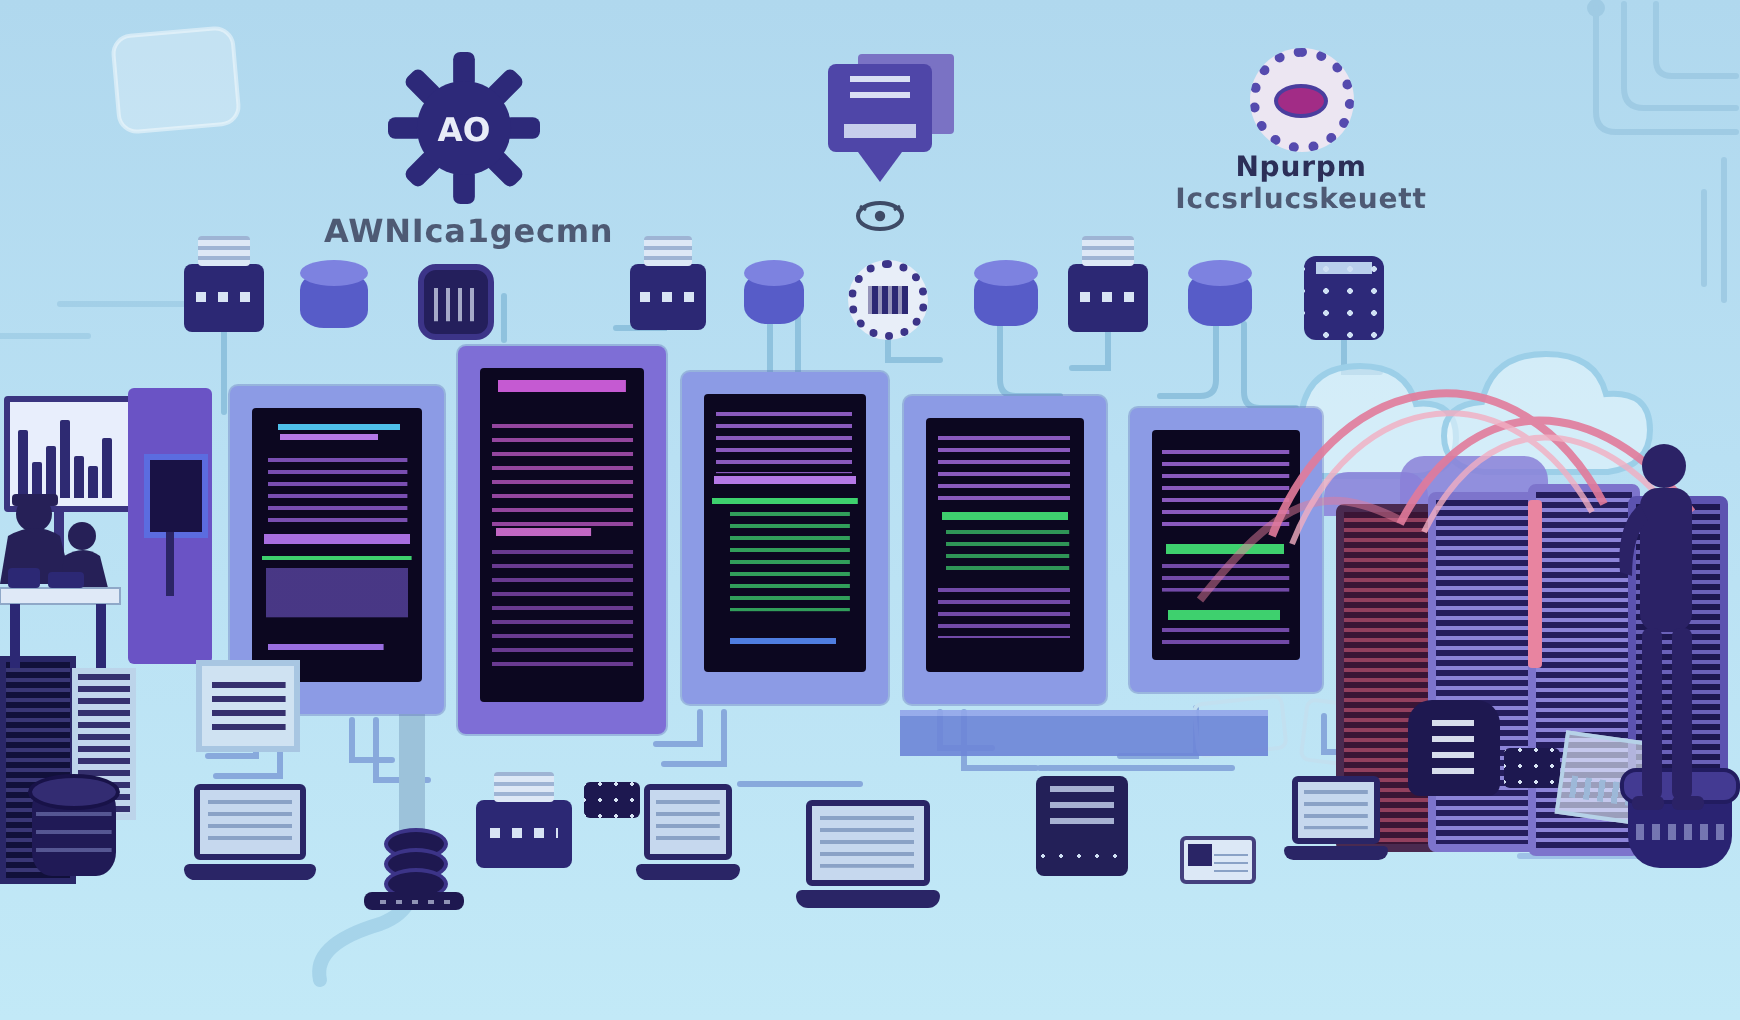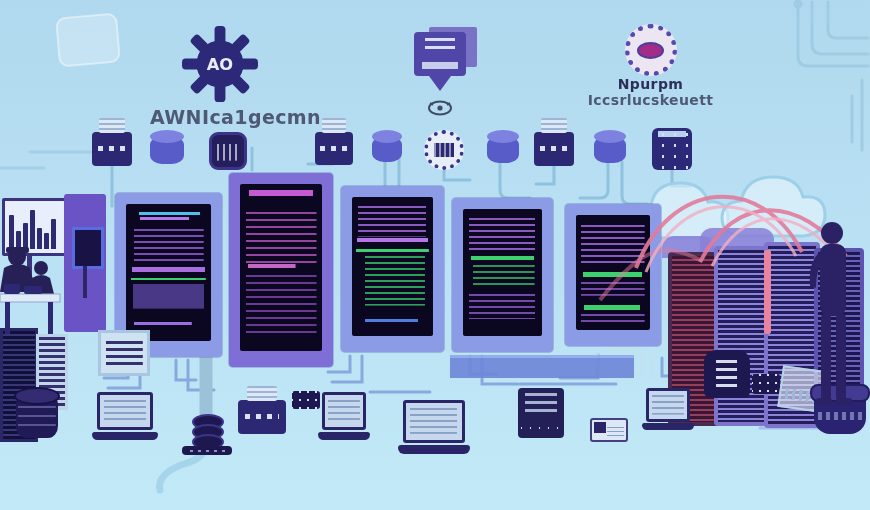--- a/index.html
+++ b/index.html
@@ -4,21 +4,21 @@
 <style>
   html,body{margin:0;padding:0;background:#9cc6e0;font-family:"DejaVu Sans",sans-serif;}
   #scene{position:relative;width:870px;height:510px;overflow:hidden;
          background:linear-gradient(180deg,#b0d8ee 0%,#b9e0f3 45%,#c2e9f7 100%);}
   .abs{position:absolute;}
   svg.layer{position:absolute;left:0;top:0;z-index:0;}
   svg.over{position:absolute;z-index:4;}
 
   
   .badge-group{position:absolute;text-align:center;z-index:2;}
-  .caption{font-size:19px;color:#4e5a74;letter-spacing:.4px;font-weight:600;}
+  .caption{font-size:16px;color:#4e5a74;letter-spacing:.4px;font-weight:600;}
   .cap-row{display:flex;align-items:center;justify-content:center;gap:6px;}
   .pixtext{font-size:12px;font-weight:800;color:#5a4ab2;letter-spacing:1.5px;
            text-shadow:1px 0 0 #5a4ab2;margin:4px 0 8px;}
   .bold-word{font-weight:800;color:#2c2f58;margin-top:32px;}
   .moni{position:relative;width:52px;height:44px;margin:6px auto 0;background:#4f46a8;border-radius:4px;
         box-shadow:13px -7px 0 -2px #7a72c4;
         background-image:repeating-linear-gradient(180deg,rgba(232,240,252,.9) 0 3px,rgba(0,0,0,0) 3px 8px),
                          linear-gradient(rgba(220,230,248,.85),rgba(220,230,248,.85));
         background-size:58% 34%,70% 7px;background-position:50% 22%,50% 82%;background-repeat:no-repeat;}
   .moni::after{content:"";position:absolute;left:50%;top:100%;transform:translateX(-50%);
@@ -221,21 +221,21 @@
     <g stroke="#9ccfe8" stroke-width="3" fill="rgba(235,247,253,.55)">
       <path d="M652 238 q-18 -2 -18 -17 q0 -15 17 -16 q4 -22 29 -22 q23 0 28 19 q20 -2 20 17 q0 17 -19 19 z"></path>
       <path d="M742 236 q-20 -2 -20 -18 q0 -16 19 -17 q5 -24 32 -24 q25 0 30 20 q22 -2 22 18 q0 18 -21 21 z"></path>
     </g>
     <g stroke="#c2e0f0" stroke-width="2" fill="none">
       <rect x="598" y="350" width="44" height="26" rx="4" transform="rotate(-6 620 363)"></rect>
       <rect x="652" y="352" width="40" height="30" rx="4" transform="rotate(7 672 367)"></rect>
     </g>
   </svg>
 
-  <div class="badge-group" style="left:150px;top:26px;width:140px">
+  <div class="badge-group" style="left:162px;top:26px;width:140px">
     <svg width="76" height="76" viewBox="0 0 84 84">
       <g fill="#2d2979">
         <rect x="36" y="0" width="12" height="20" rx="4"></rect>
         <rect x="36" y="0" width="12" height="20" rx="4" transform="rotate(45 42 42)"></rect>
         <rect x="36" y="0" width="12" height="20" rx="4" transform="rotate(90 42 42)"></rect>
         <rect x="36" y="0" width="12" height="20" rx="4" transform="rotate(135 42 42)"></rect>
         <rect x="36" y="0" width="12" height="20" rx="4" transform="rotate(180 42 42)"></rect>
         <rect x="36" y="0" width="12" height="20" rx="4" transform="rotate(225 42 42)"></rect>
         <rect x="36" y="0" width="12" height="20" rx="4" transform="rotate(270 42 42)"></rect>
         <rect x="36" y="0" width="12" height="20" rx="4" transform="rotate(315 42 42)"></rect>

